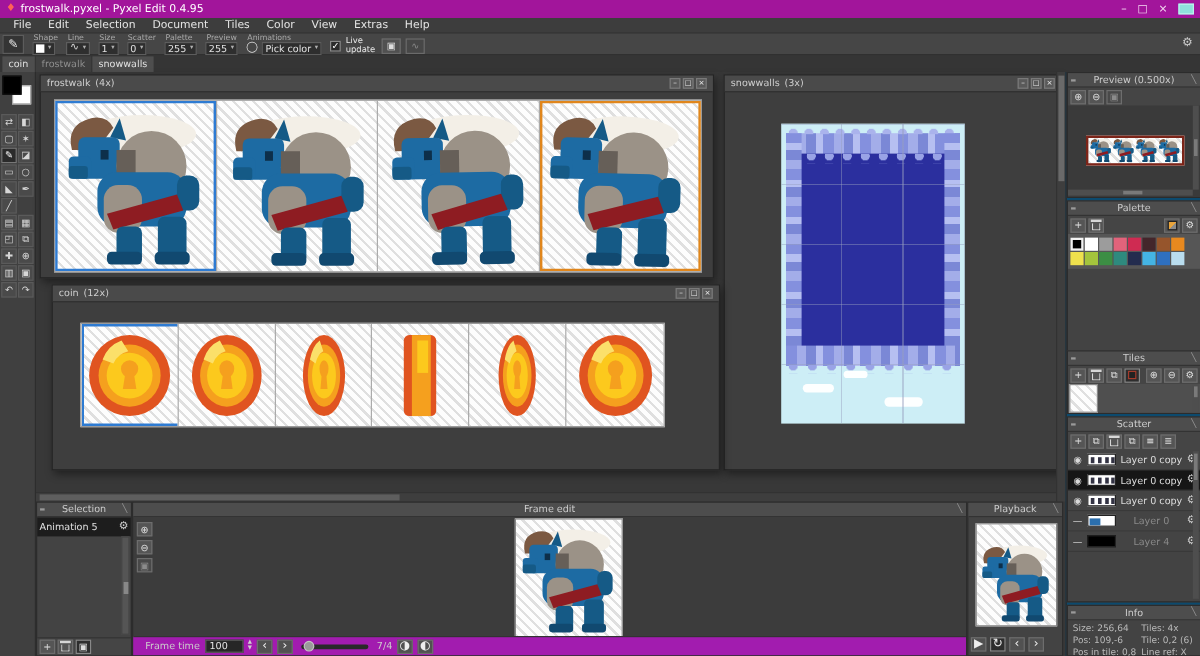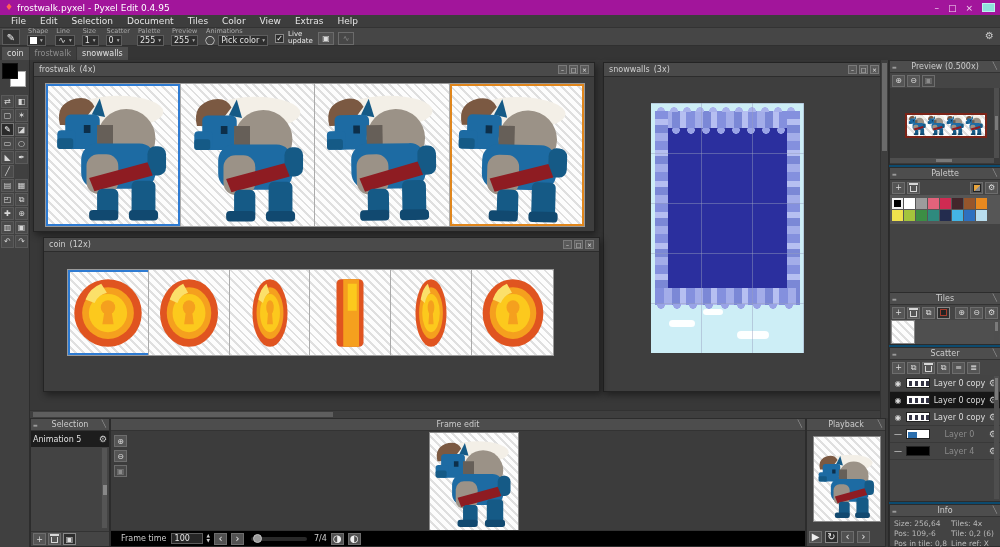--- a/index.html
+++ b/index.html
@@ -108,21 +108,21 @@
   .anim-panel{left:30px;top:418px;width:80px;height:129px}
   .anim-item{height:16px;background:#1d1d1d;display:flex;align-items:center;padding:0 2px;font-size:8px;color:#e2e2e2}
   .anim-item .gear{margin-left:auto;color:#cfcfcf;font-size:9px}
   .anim-scroll{position:absolute;right:1px;top:28px;bottom:17px;width:7px;background:#555;border:1px solid #444}
   .anim-scroll .th{position:absolute;left:1px;top:46%;width:4px;height:10px;background:#888}
   .anim-foot{position:absolute;left:0;bottom:0;right:0;height:15px;display:flex;gap:2px;align-items:center;padding:0 2px;background:#454545;border-top:1px solid #333}
 
   .fe-panel{left:110px;top:418px;width:696px;height:129px;background:#3c3c3c}
   .fe-tools{position:absolute;left:3px;top:16px;display:flex;flex-direction:column;gap:3px}
   .fe-canvas{position:absolute;left:318px;top:13px;width:90px;height:100px;border:1px solid #888;display:flex;align-items:flex-end;justify-content:center;overflow:hidden}
-  .fe-foot{position:absolute;left:0;right:0;bottom:0;height:16px;background:#000000;display:flex;align-items:center;gap:4px;padding-left:10px;border-top:1px solid #333;font-size:8px;color:#ccc}
+  .fe-foot{position:absolute;left:0;right:0;bottom:0;height:16px;background:#a21caf;display:flex;align-items:center;gap:4px;padding-left:10px;border-top:1px solid #333;font-size:8px;color:#ccc}
   .fe-input{width:32px;height:11px;background:#262626;border:1px solid #5c5c5c;color:#e6e6e6;font-size:8px;display:flex;align-items:center;padding-left:3px}
   .stepper{display:flex;flex-direction:column;justify-content:center;font-size:4.5px;color:#cfcfcf;line-height:4px;gap:1px}
   .nav{width:13px;height:12px;background:#515151;border:1px solid #6d6d6d;display:flex;align-items:center;justify-content:center;font-size:10px;color:#eee;line-height:10px}
   .slider{position:relative;width:56px;height:4px;background:#292929;border-radius:2px;margin:0 3px}
   .slider .knob{position:absolute;left:2px;top:-3px;width:9px;height:9px;border-radius:50%;background:#9a9a9a;border:1px solid #c4c4c4}
 
   .pb-panel{left:806px;top:418px;width:80px;height:129px}
   .pb-canvas{position:absolute;left:6px;top:17px;width:68px;height:86px;border:1px solid #888;display:flex;align-items:flex-end;justify-content:center;overflow:hidden}
   .pb-foot{position:absolute;left:2px;bottom:3px;display:flex;gap:3px;align-items:center}
 

